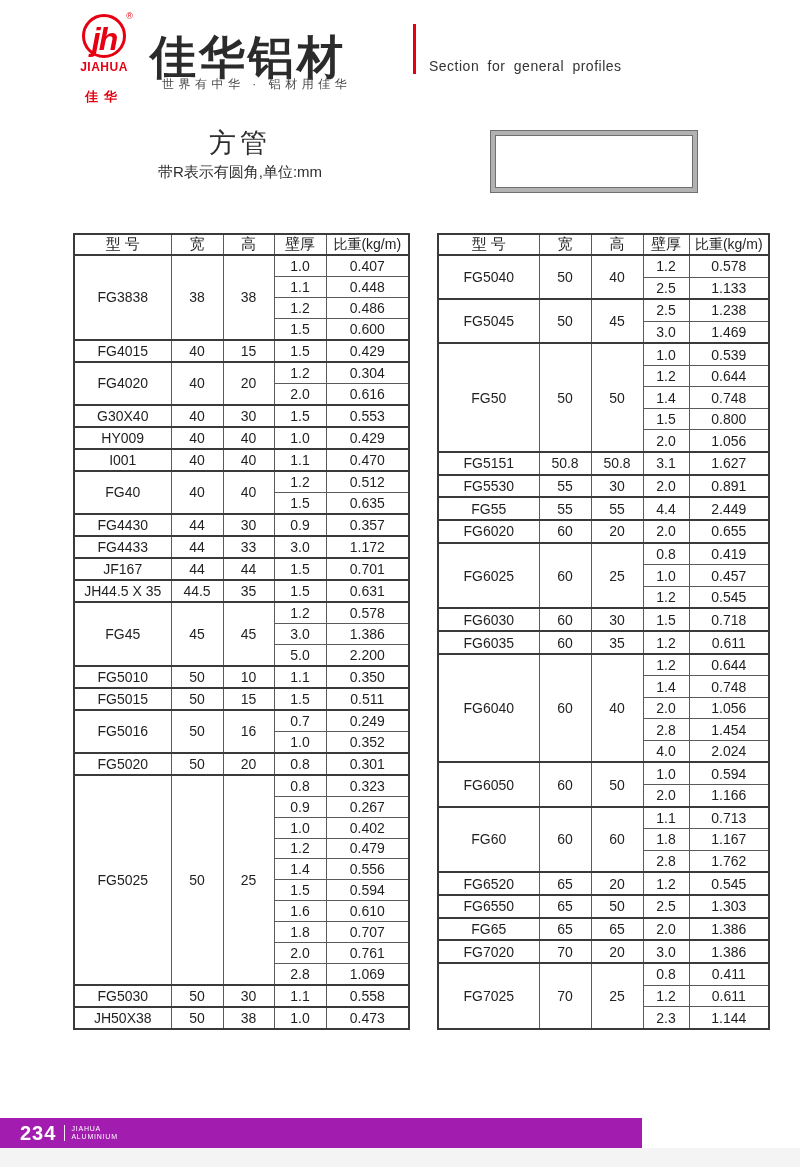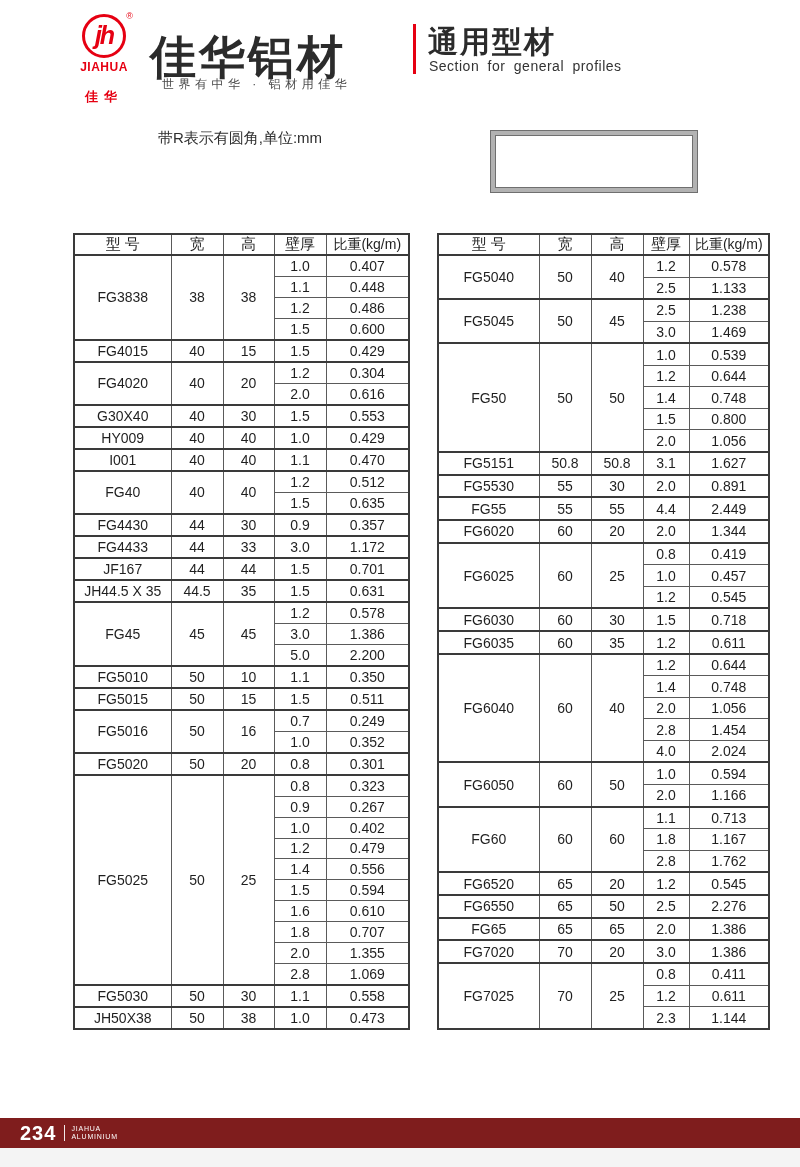--- a/index.html
+++ b/index.html
@@ -27,21 +27,21 @@
     height: 44px;
     margin: 0 auto;
     border: 3px solid #e60012;
     border-radius: 50%;
   }
   .emblem .jh {
     position: absolute;
     left: 0; right: 0; top: 4px;
     font-style: italic;
     font-weight: bold;
-    font-size: 25px;
+    font-size: 32px;
     color: #e60012;
     letter-spacing: -2px;
   }
   .emblem .reg {
     position: absolute;
     right: -10px;
     top: -6px;
     font-size: 9px;
     color: #e60012;
   }
@@ -172,23 +172,23 @@
   table.spec.right col.c-w     { width: 52px; }
   table.spec.right col.c-h     { width: 52px; }
   table.spec.right col.c-t     { width: 46px; }
   table.spec.right col.c-kg    { width: 80px; }
 
   
   .footer-bar {
     position: absolute;
     left: 0;
     top: 1118px;
-    width: 800px;
+    width: 642px;
     height: 30px;
-    background: #7f1d1d;
+    background: #a21caf;
     display: flex;
     align-items: center;
   }
   .footer-page {
     margin-left: 20px;
     font-size: 20px;
     font-weight: bold;
     color: #ffffff;
     letter-spacing: 1px;
   }
@@ -224,24 +224,24 @@
       <span class="jh">jh</span>
       <span class="reg">®</span>
     </div>
     <div class="logo-name-en">JIAHUA</div>
     <div class="logo-name-cn">佳华</div>
   </div>
 
   <div class="brand-title">佳华铝材</div>
   <div class="brand-slogan">世界有中华 · 铝材用佳华</div>
   <div class="header-divider"></div>
-  <div class="section-title-cn">通用型材</div>
   <div class="section-title-en">Section for general profiles</div>
 
   <div class="title-block">
+    <div class="title-cn">方管</div>
     <div class="title-note">带R表示有圆角,单位:mm</div>
   </div>
 
   <div class="tube">
     <div class="tube-inner"></div>
   </div>
 
   <table class="spec left">
     <colgroup>
       <col class="c-model">
@@ -434,21 +434,21 @@
         <tr>
           <td>1.6</td>
           <td>0.610</td>
         </tr>
         <tr>
           <td>1.8</td>
           <td>0.707</td>
         </tr>
         <tr>
           <td>2.0</td>
-          <td>1.355</td>
+          <td>0.761</td>
         </tr>
         <tr>
           <td>2.8</td>
           <td>1.069</td>
         </tr>
         <tr class="group-start">
           <td rowspan="1">FG5030</td>
           <td rowspan="1">50</td>
           <td rowspan="1">30</td>
           <td>1.1</td>
@@ -546,21 +546,21 @@
           <td rowspan="1">55</td>
           <td rowspan="1">55</td>
           <td>4.4</td>
           <td>2.449</td>
         </tr>
         <tr class="group-start">
           <td rowspan="1">FG6020</td>
           <td rowspan="1">60</td>
           <td rowspan="1">20</td>
           <td>2.0</td>
-          <td>1.344</td>
+          <td>0.655</td>
         </tr>
         <tr class="group-start">
           <td rowspan="3">FG6025</td>
           <td rowspan="3">60</td>
           <td rowspan="3">25</td>
           <td>0.8</td>
           <td>0.419</td>
         </tr>
         <tr>
           <td>1.0</td>
@@ -638,21 +638,21 @@
           <td rowspan="1">65</td>
           <td rowspan="1">20</td>
           <td>1.2</td>
           <td>0.545</td>
         </tr>
         <tr class="group-start">
           <td rowspan="1">FG6550</td>
           <td rowspan="1">65</td>
           <td rowspan="1">50</td>
           <td>2.5</td>
-          <td>2.276</td>
+          <td>1.303</td>
         </tr>
         <tr class="group-start">
           <td rowspan="1">FG65</td>
           <td rowspan="1">65</td>
           <td rowspan="1">65</td>
           <td>2.0</td>
           <td>1.386</td>
         </tr>
         <tr class="group-start">
           <td rowspan="1">FG7020</td>

